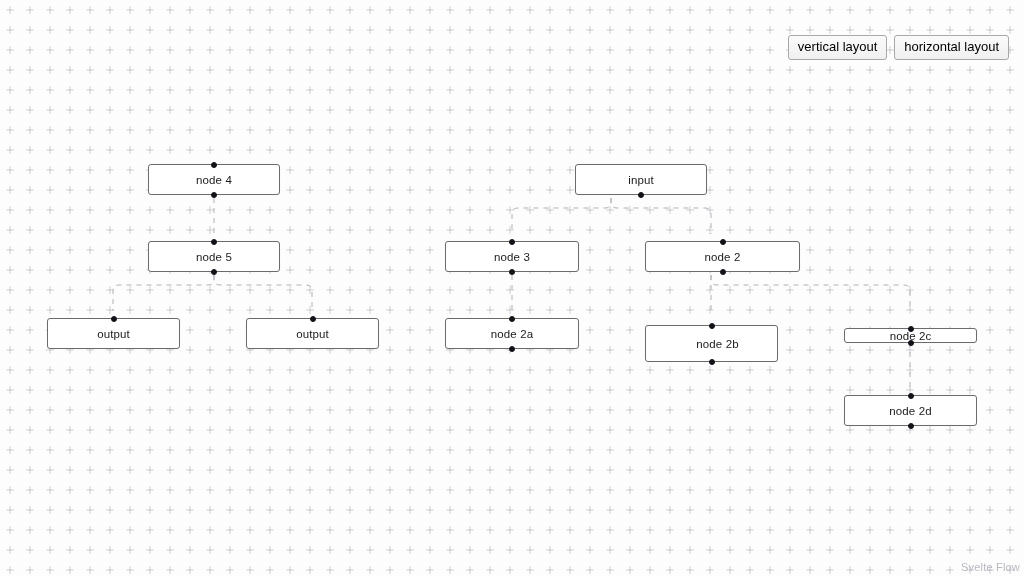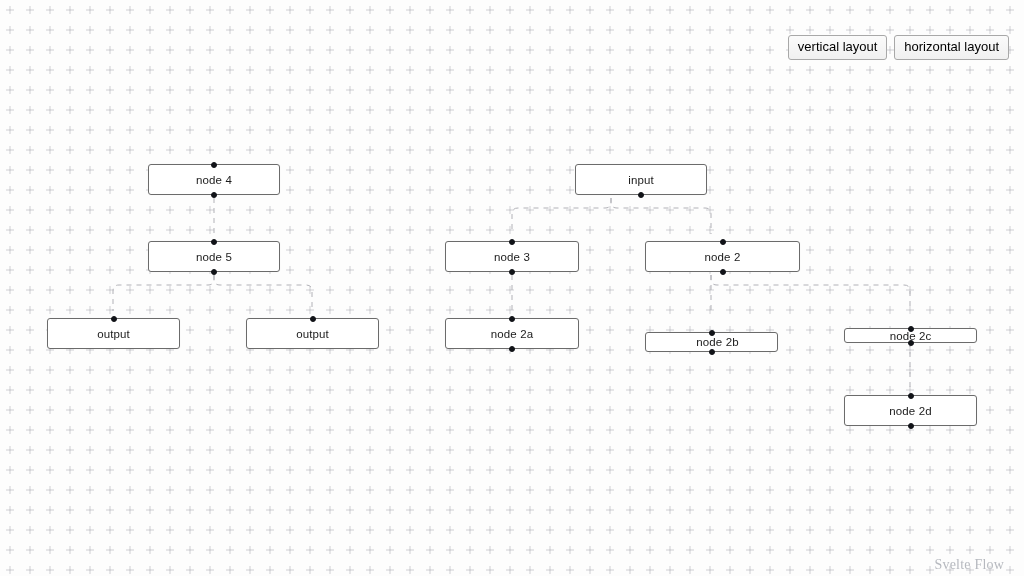--- a/index.html
+++ b/index.html
@@ -108,28 +108,27 @@
     border: 1px solid #a8a8a8;
     border-radius: 3px;
     padding: 3px 9px 4px 9px;
     line-height: 16px;
     cursor: pointer;
     white-space: nowrap;
   }
 
   #attribution {
     position: absolute;
-    right: 20px;
+    right: 4px;
     bottom: 3px;
-    font-size: 14px;
+    font-size: 11px;
     color: #b6b9bf;
     letter-spacing: 0.2px;
     z-index: 10;
     text-decoration: none;
-    font-family: Liberation Serif, serif;
   }
 </style>
 </head>
 <body>
 
 <div id="flow-canvas">
 
   <div id="grid-mask"></div>
 
   <svg id="edge-layer" width="1024" height="576" viewBox="0 0 1024 576" xmlns="http://www.w3.org/2000/svg">
@@ -175,21 +174,21 @@
       </div>
       <div class="flow-node" style="left: 246px; top: 311px; width: 133px; height: 31px;">
         <div class="handle top"></div>
         <span>output</span>
       </div>
       <div class="flow-node" style="left: 445px; top: 311px; width: 134px; height: 31px;">
         <div class="handle top"></div>
         <div class="handle bottom"></div>
         <span>node 2a</span>
       </div>
-      <div class="flow-node" style="left: 645px; top: 325px; width: 133px; height: 20px; padding-left: 12px;">
+      <div class="flow-node" style="left: 645px; top: 318px; width: 133px; height: 37px; padding-left: 12px;">
         <div class="handle top"></div>
         <div class="handle bottom"></div>
         <span>node 2b</span>
       </div>
       <div class="flow-node" style="left: 844px; top: 321px; width: 133px; height: 15px; align-items: flex-end;">
         <div class="handle top"></div>
         <div class="handle bottom"></div>
         <span>node 2c</span>
       </div>
       <div class="flow-node" style="left: 844px; top: 388px; width: 133px; height: 31px;">

